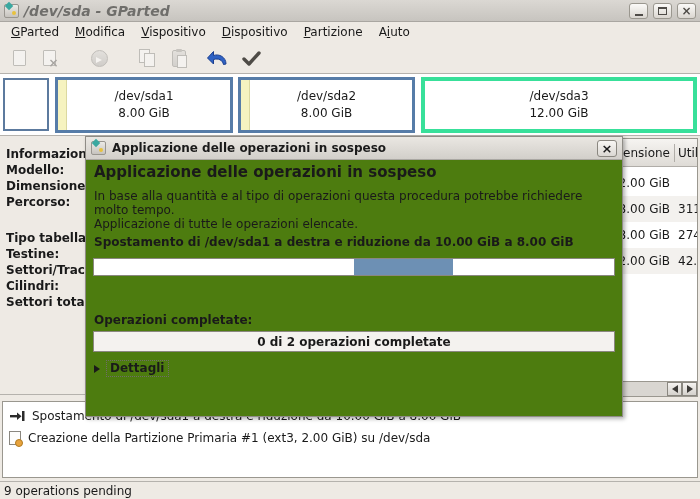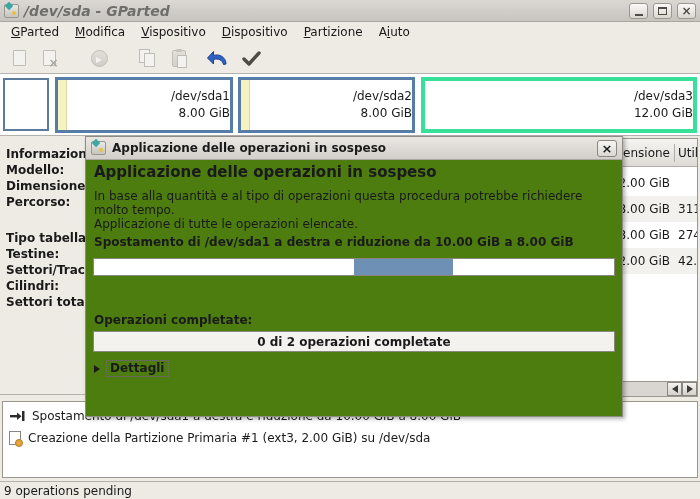--- a/index.html
+++ b/index.html
@@ -54,21 +54,21 @@
     background:linear-gradient(#f2f0ed,#c5c2bd); margin:0 4px; position:relative; flex:0 0 auto; }
   .drive::after { content:""; position:absolute; right:2px; bottom:2px; width:3px; height:2px; background:#3f9e4b; }
   .combo-text { flex:1; font-size:12px; white-space:nowrap; overflow:hidden; }
   .combo-spin { width:15px; height:100%; border-left:1px solid #9a978f; display:flex; flex-direction:column; align-items:center; justify-content:center; gap:2px; }
   .tri-up { width:0; height:0; border-left:4px solid transparent; border-right:4px solid transparent; border-bottom:5px solid #3c3a37; }
   .tri-down { width:0; height:0; border-left:4px solid transparent; border-right:4px solid transparent; border-top:5px solid #3c3a37; }
 
   
   .disk-visual { position:absolute; top:73px; left:0; right:0; height:63px; background:#fff;
     border-top:1px solid #b5b2ad; border-bottom:1px solid #b5b2ad; }
-  .pseg { position:absolute; background:#fff; display:flex; flex-direction:column; align-items:flex-end;
+  .pseg { position:absolute; background:#fff; display:flex; flex-direction:column; align-items:center;
     justify-content:center; line-height:1.4; font-size:12px; }
   .seg-unalloc { left:3px;  top:78px; width:46px;  height:53px; border:2px solid var(--partition_border_gray,#5c7a9e); }
   .seg-sda1   { left:55px; top:77px; width:178px; height:56px; border:3px solid var(--partition_border_blue,#567ca8); }
   .seg-sda2   { left:238px;top:77px; width:177px; height:56px; border:3px solid var(--partition_border_blue,#567ca8); }
   .seg-sda3   { left:421px;top:77px; width:276px; height:56px; border:4px solid var(--partition_border_green,#38e09a); }
   .seg-sda1::before,.seg-sda2::before { content:""; position:absolute; left:0; top:0; bottom:0; width:8px;
     background:var(--used_strip_yellow,#f6f3c0); border-right:1px solid #dbd8a0; }
 
   
   .info-panel { position:absolute; left:0; top:138px; width:250px; height:257px; background:#eeeae4;

